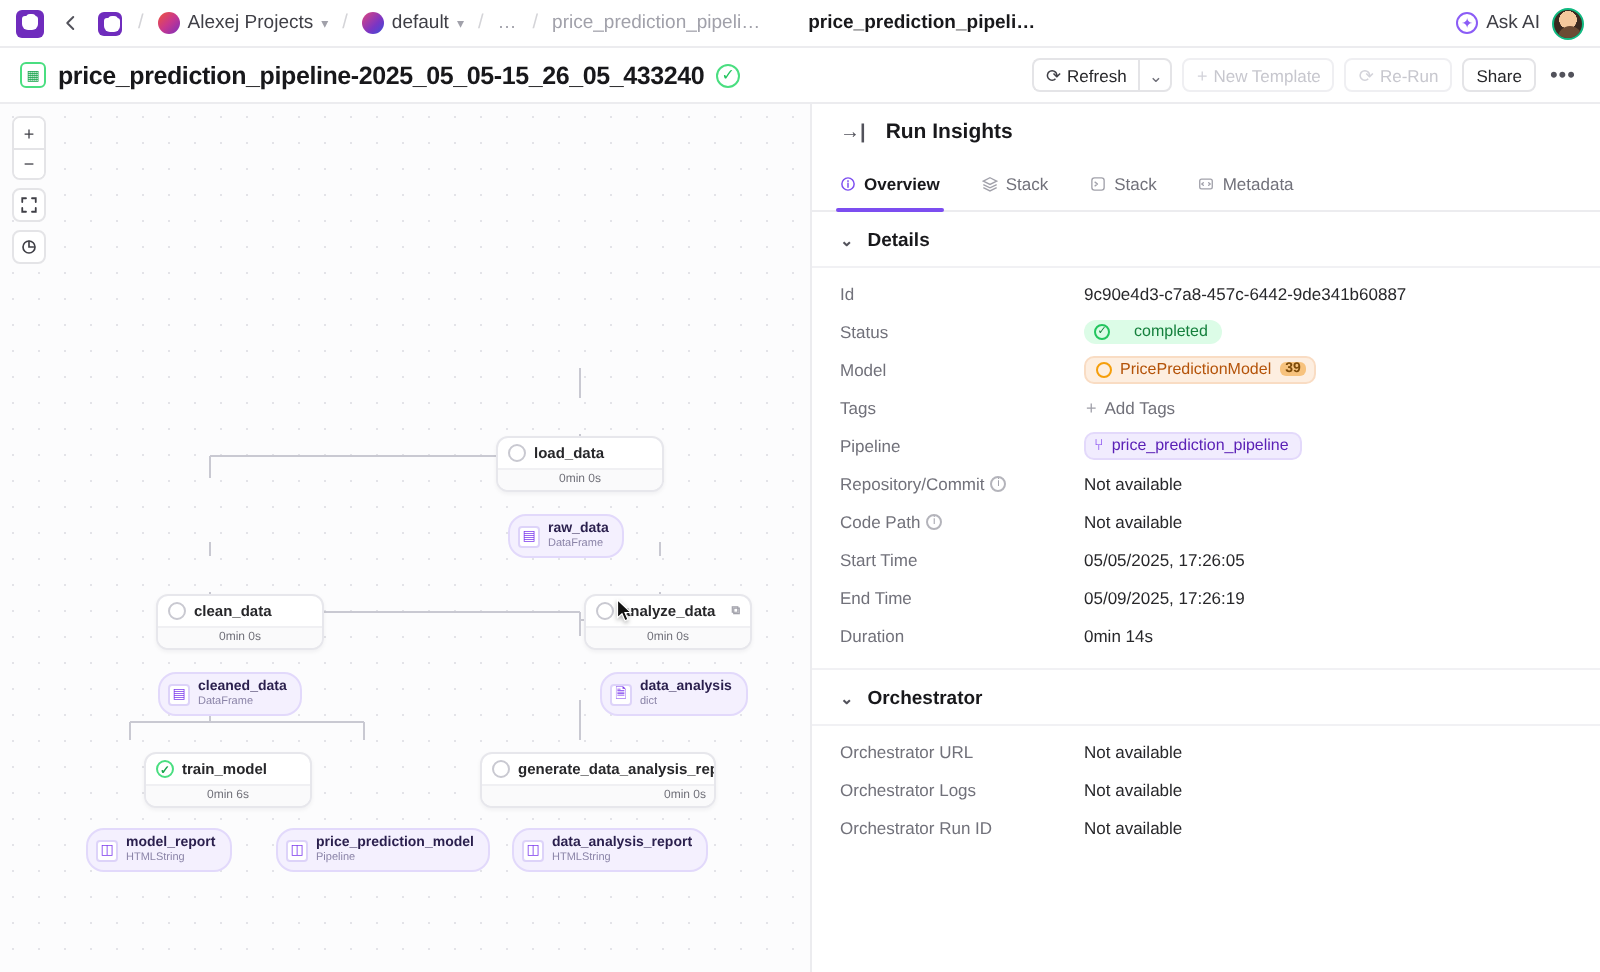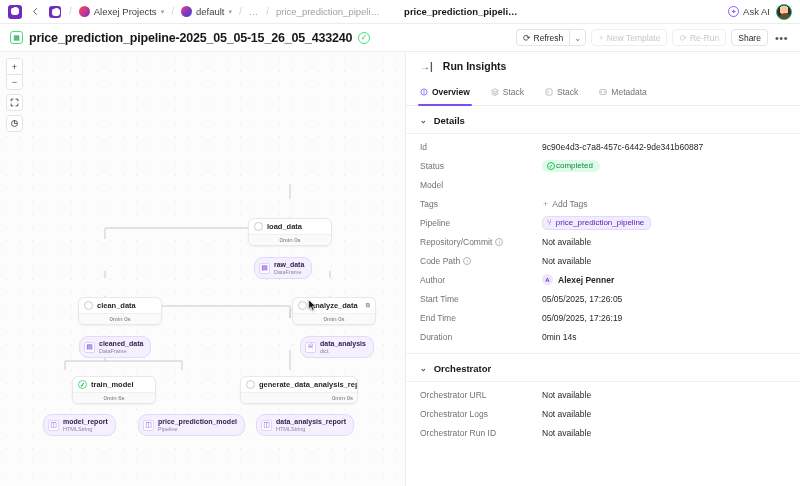--- a/index.html
+++ b/index.html
@@ -226,21 +226,21 @@
     width: 122px; flex: 0 0 122px; color: #71717a;
     display: flex; align-items: center; gap: 3px;
   }
   .row .v { color: #27272a; display: flex; align-items: center; }
   .info-ic {
     width: 8px; height: 8px; border-radius: 50%; border: 0.9px solid #b4b4bb;
     color: #a1a1aa; font-size: 5.5px; display: flex; align-items: center;
     justify-content: center;
   }
   .badge-ok {
-    display: inline-flex; align-items: center; gap: 1px;
+    display: inline-flex; align-items: center; gap: 12px;
     background: #dcfce7; color: #15803d; border-radius: 9px;
     padding: 1.5px 7px 1.5px 5px; font-size: 8px;
   }
   .badge-ok .c {
     width: 8px; height: 8px; border-radius: 50%; border: 1px solid #22c55e;
     display: flex; align-items: center; justify-content: center; font-size: 5.5px;
   }
   .badge-model {
     display: inline-flex; align-items: center; gap: 4px;
     background: #fdeee0; border: 1px solid #f9dcc3; color: #b45309;
@@ -594,20 +594,27 @@
             <div class="v">
               <span class="badge-ok">
                 <span class="c">✓</span>
                 <span>completed</span>
               </span>
             </div>
           </div>
 
           <div class="row">
             <div class="k">Model</div>
+            <div class="v">
+              <span class="badge-model">
+                <span class="mc"></span>
+                <span>PricePredictionModel</span>
+                <span class="num">39</span>
+              </span>
+            </div>
           </div>
 
           <div class="row">
             <div class="k">Tags</div>
             <div class="v">
               <span class="add-tags">
                 <span class="plus">+</span>
                 <span>Add Tags</span>
               </span>
             </div>
@@ -632,29 +639,20 @@
           </div>
 
           <div class="row">
             <div class="k">
               <span>Code Path</span>
               <span class="info-ic">i</span>
             </div>
             <div class="v">Not available</div>
           </div>
 
-          <div class="row">
-            <div class="k">Author</div>
-            <div class="v">
-              <span class="author">
-                <span class="av">A</span>
-                <span class="nm">Alexej Penner</span>
-              </span>
-            </div>
-          </div>
 
           <div class="row">
             <div class="k">Start Time</div>
             <div class="v">05/05/2025, 17:26:05</div>
           </div>
 
           <div class="row">
             <div class="k">End Time</div>
             <div class="v">05/09/2025, 17:26:19</div>
           </div>

